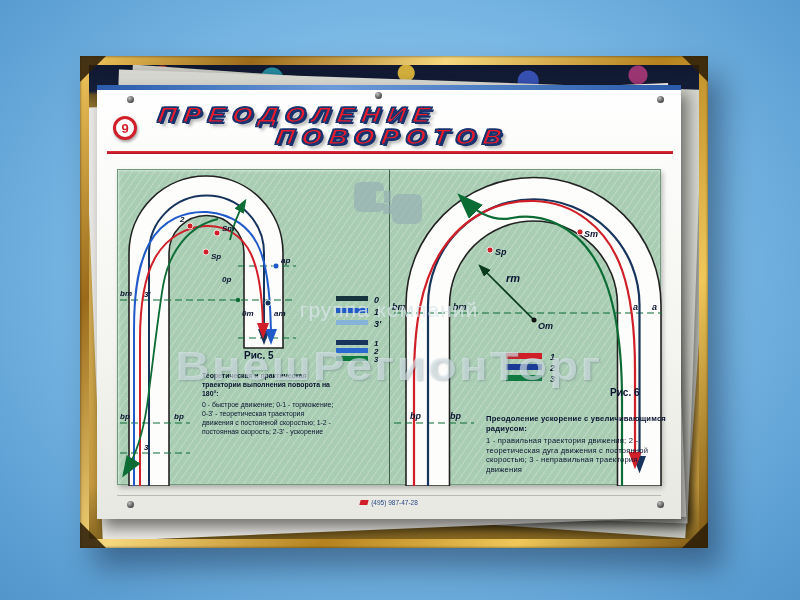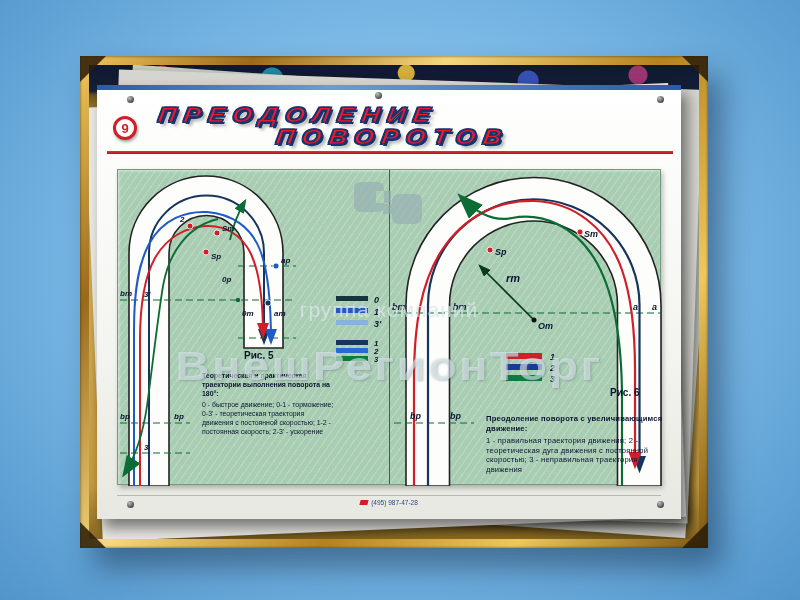--- a/index.html
+++ b/index.html
@@ -241,21 +241,21 @@
               <text x="160" y="212" font-size="9" font-weight="bold" font-style="italic" fill="#0a1430">3</text>
             </g>
             <text x="220" y="226" font-size="10" font-weight="bold" fill="#0a1430">Рис. 6</text>
           </svg>
 
           <div class="caption cap5">
             <div class="cap-title">Теоретическая и практическая траектории выполнения поворота на 180°:</div>
             <div class="cap-body">0 - быстрое движение; 0-1 - торможение; 0-3' - теоретическая траектория движения с постоянной скоростью; 1-2 - постоянная скорость; 2-3' - ускорение</div>
           </div>
           <div class="caption cap6">
-            <div class="cap-title">Преодоление поворота с увеличивающимся движение:</div>
+            <div class="cap-title">Преодоление ускорение с увеличивающимся радиусом:</div>
             <div class="cap-body">1 - правильная траектория движения; 2 - теоретическая дуга движения с постоянной скоростью; 3 - неправильная траектория движения</div>
           </div>
 
           <div class="watermark">
             <svg class="wm-logo" viewBox="0 0 72 56">
               <path fill-rule="evenodd" fill="rgba(150,175,180,.85)" d="M9 2 H25 Q32 2 32 9 V25 Q32 32 25 32 H9 Q2 32 2 25 V9 Q2 2 9 2 Z M24 11 H39 V23 H24 Z"></path>
               <path fill="rgba(150,175,180,.85)" d="M47 14 H63 Q70 14 70 21 V37 Q70 44 63 44 H47 Q40 44 40 37 V21 Q40 14 47 14 Z"></path>
               <rect x="31" y="24" width="9" height="10" fill="rgba(150,175,180,.85)"></rect>
             </svg>
             <div class="wm1">группа компаний</div>

